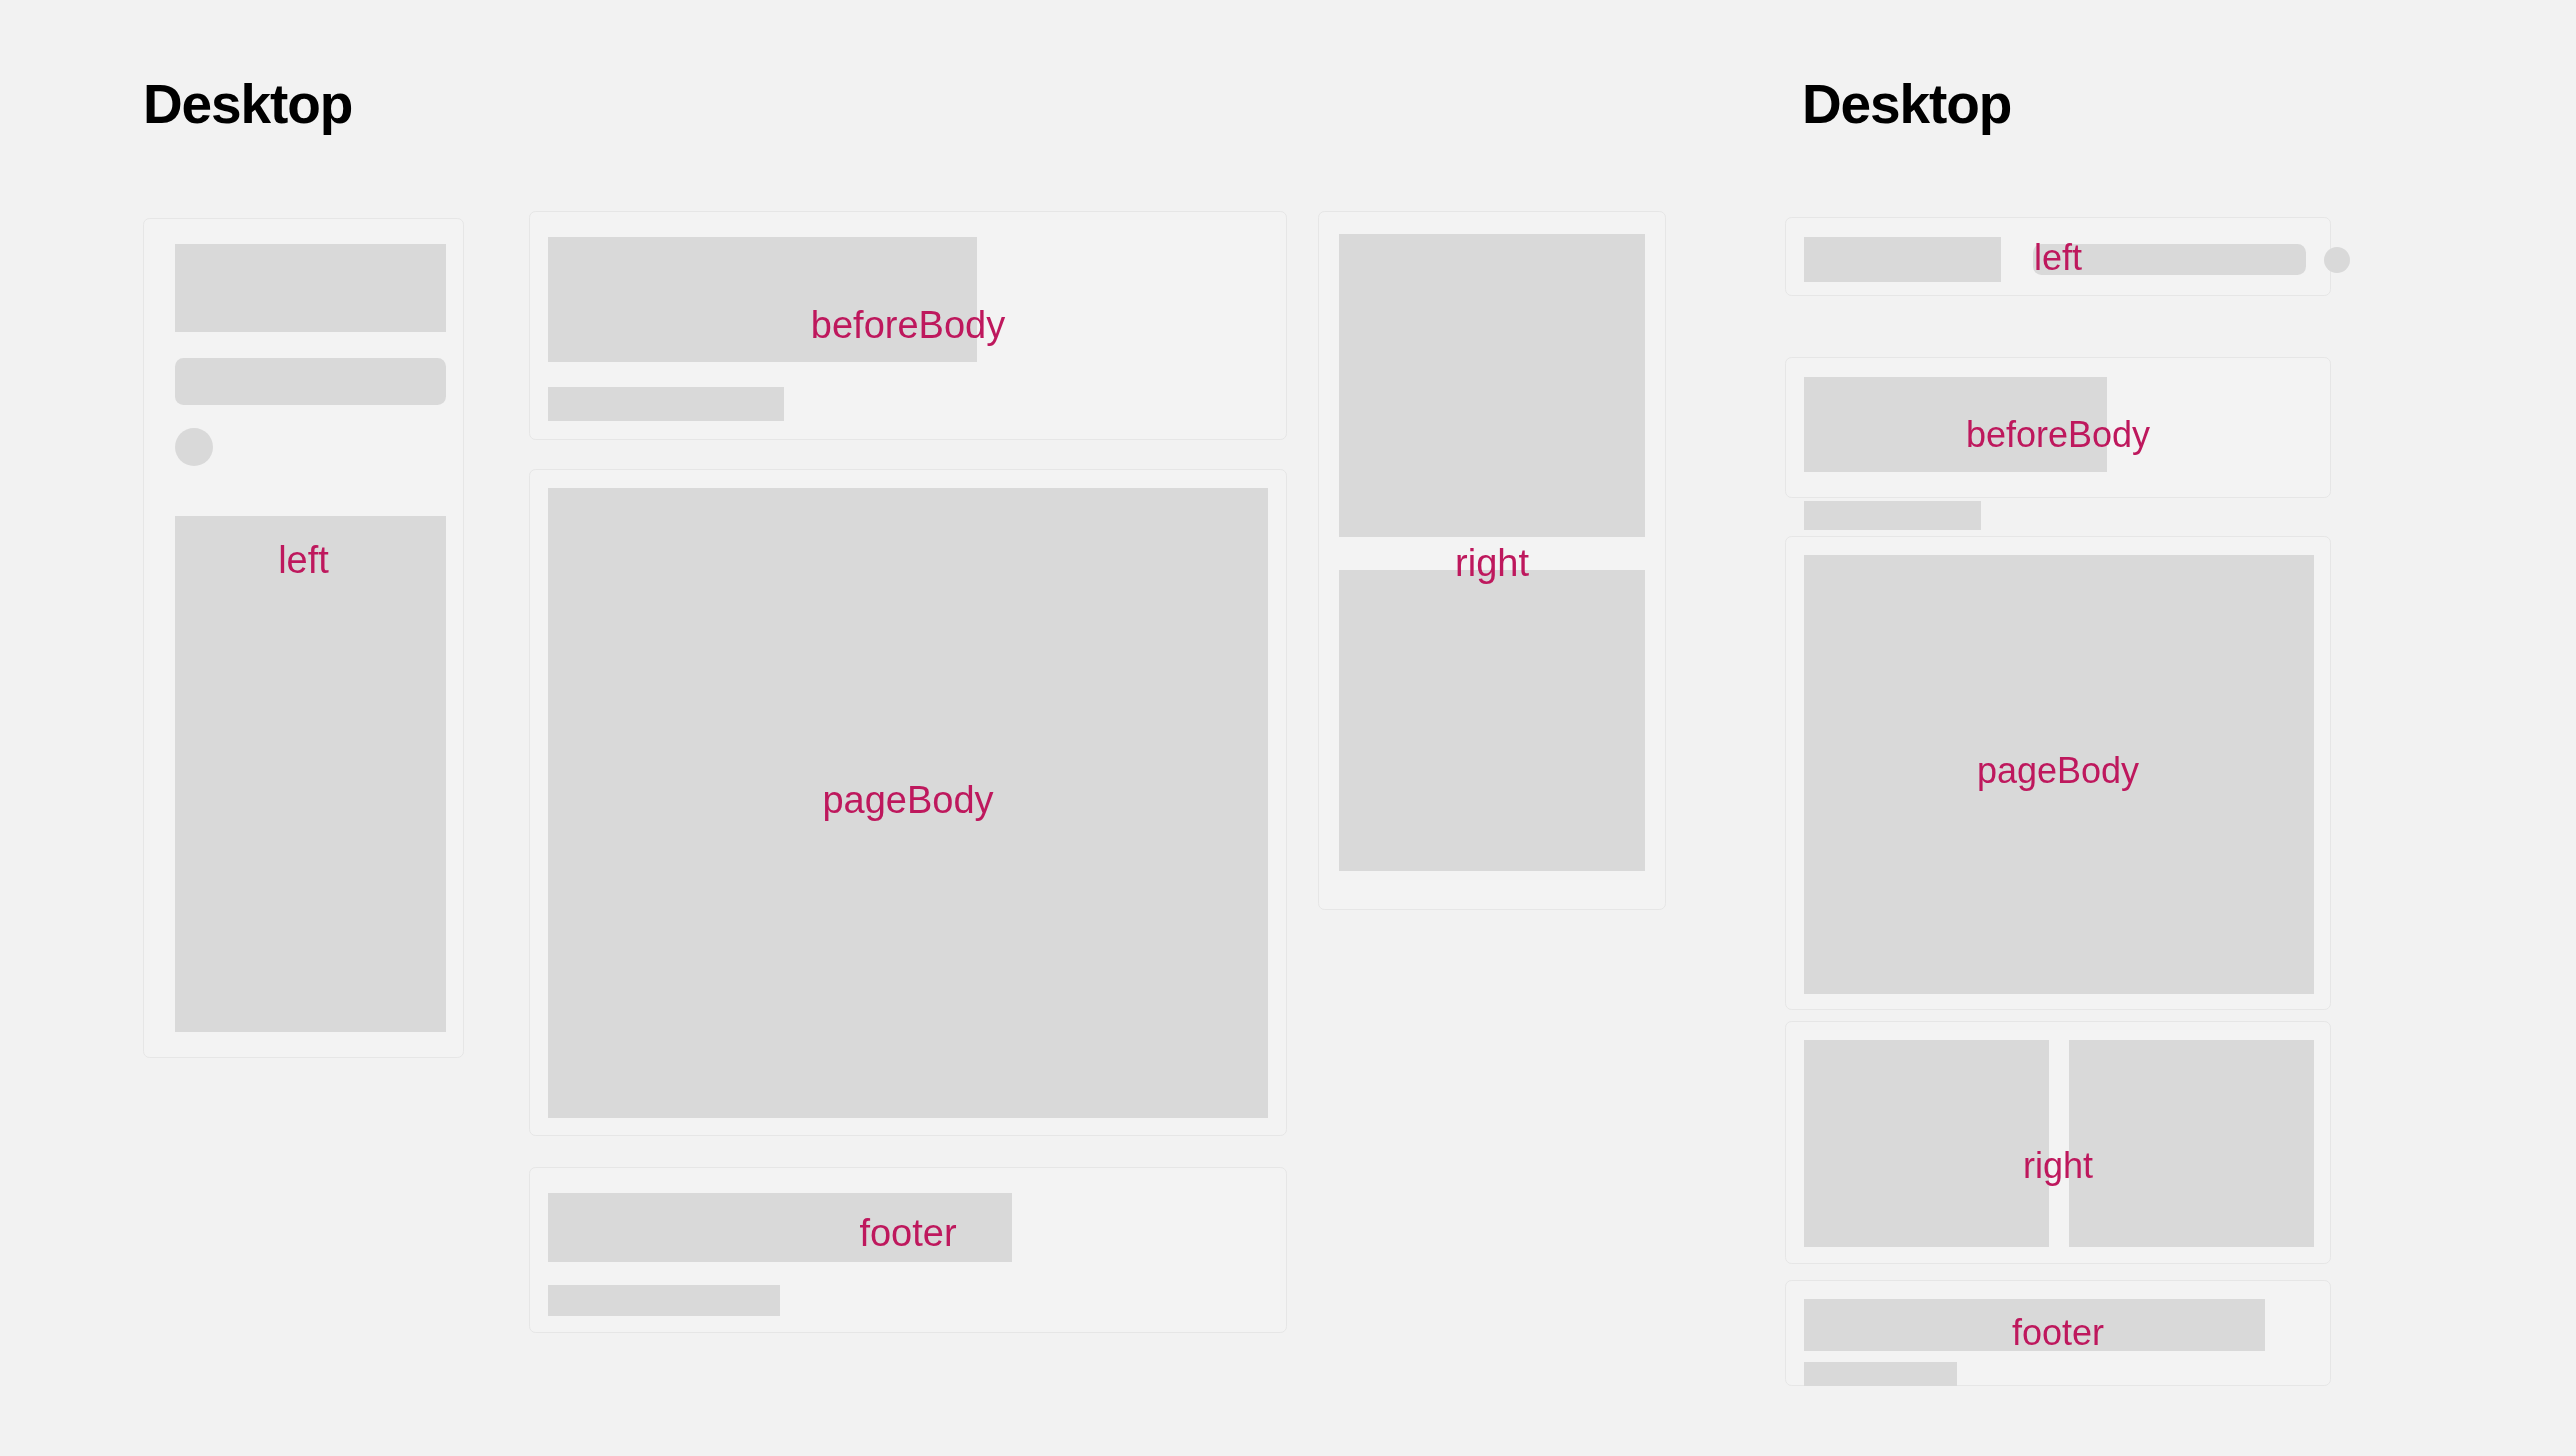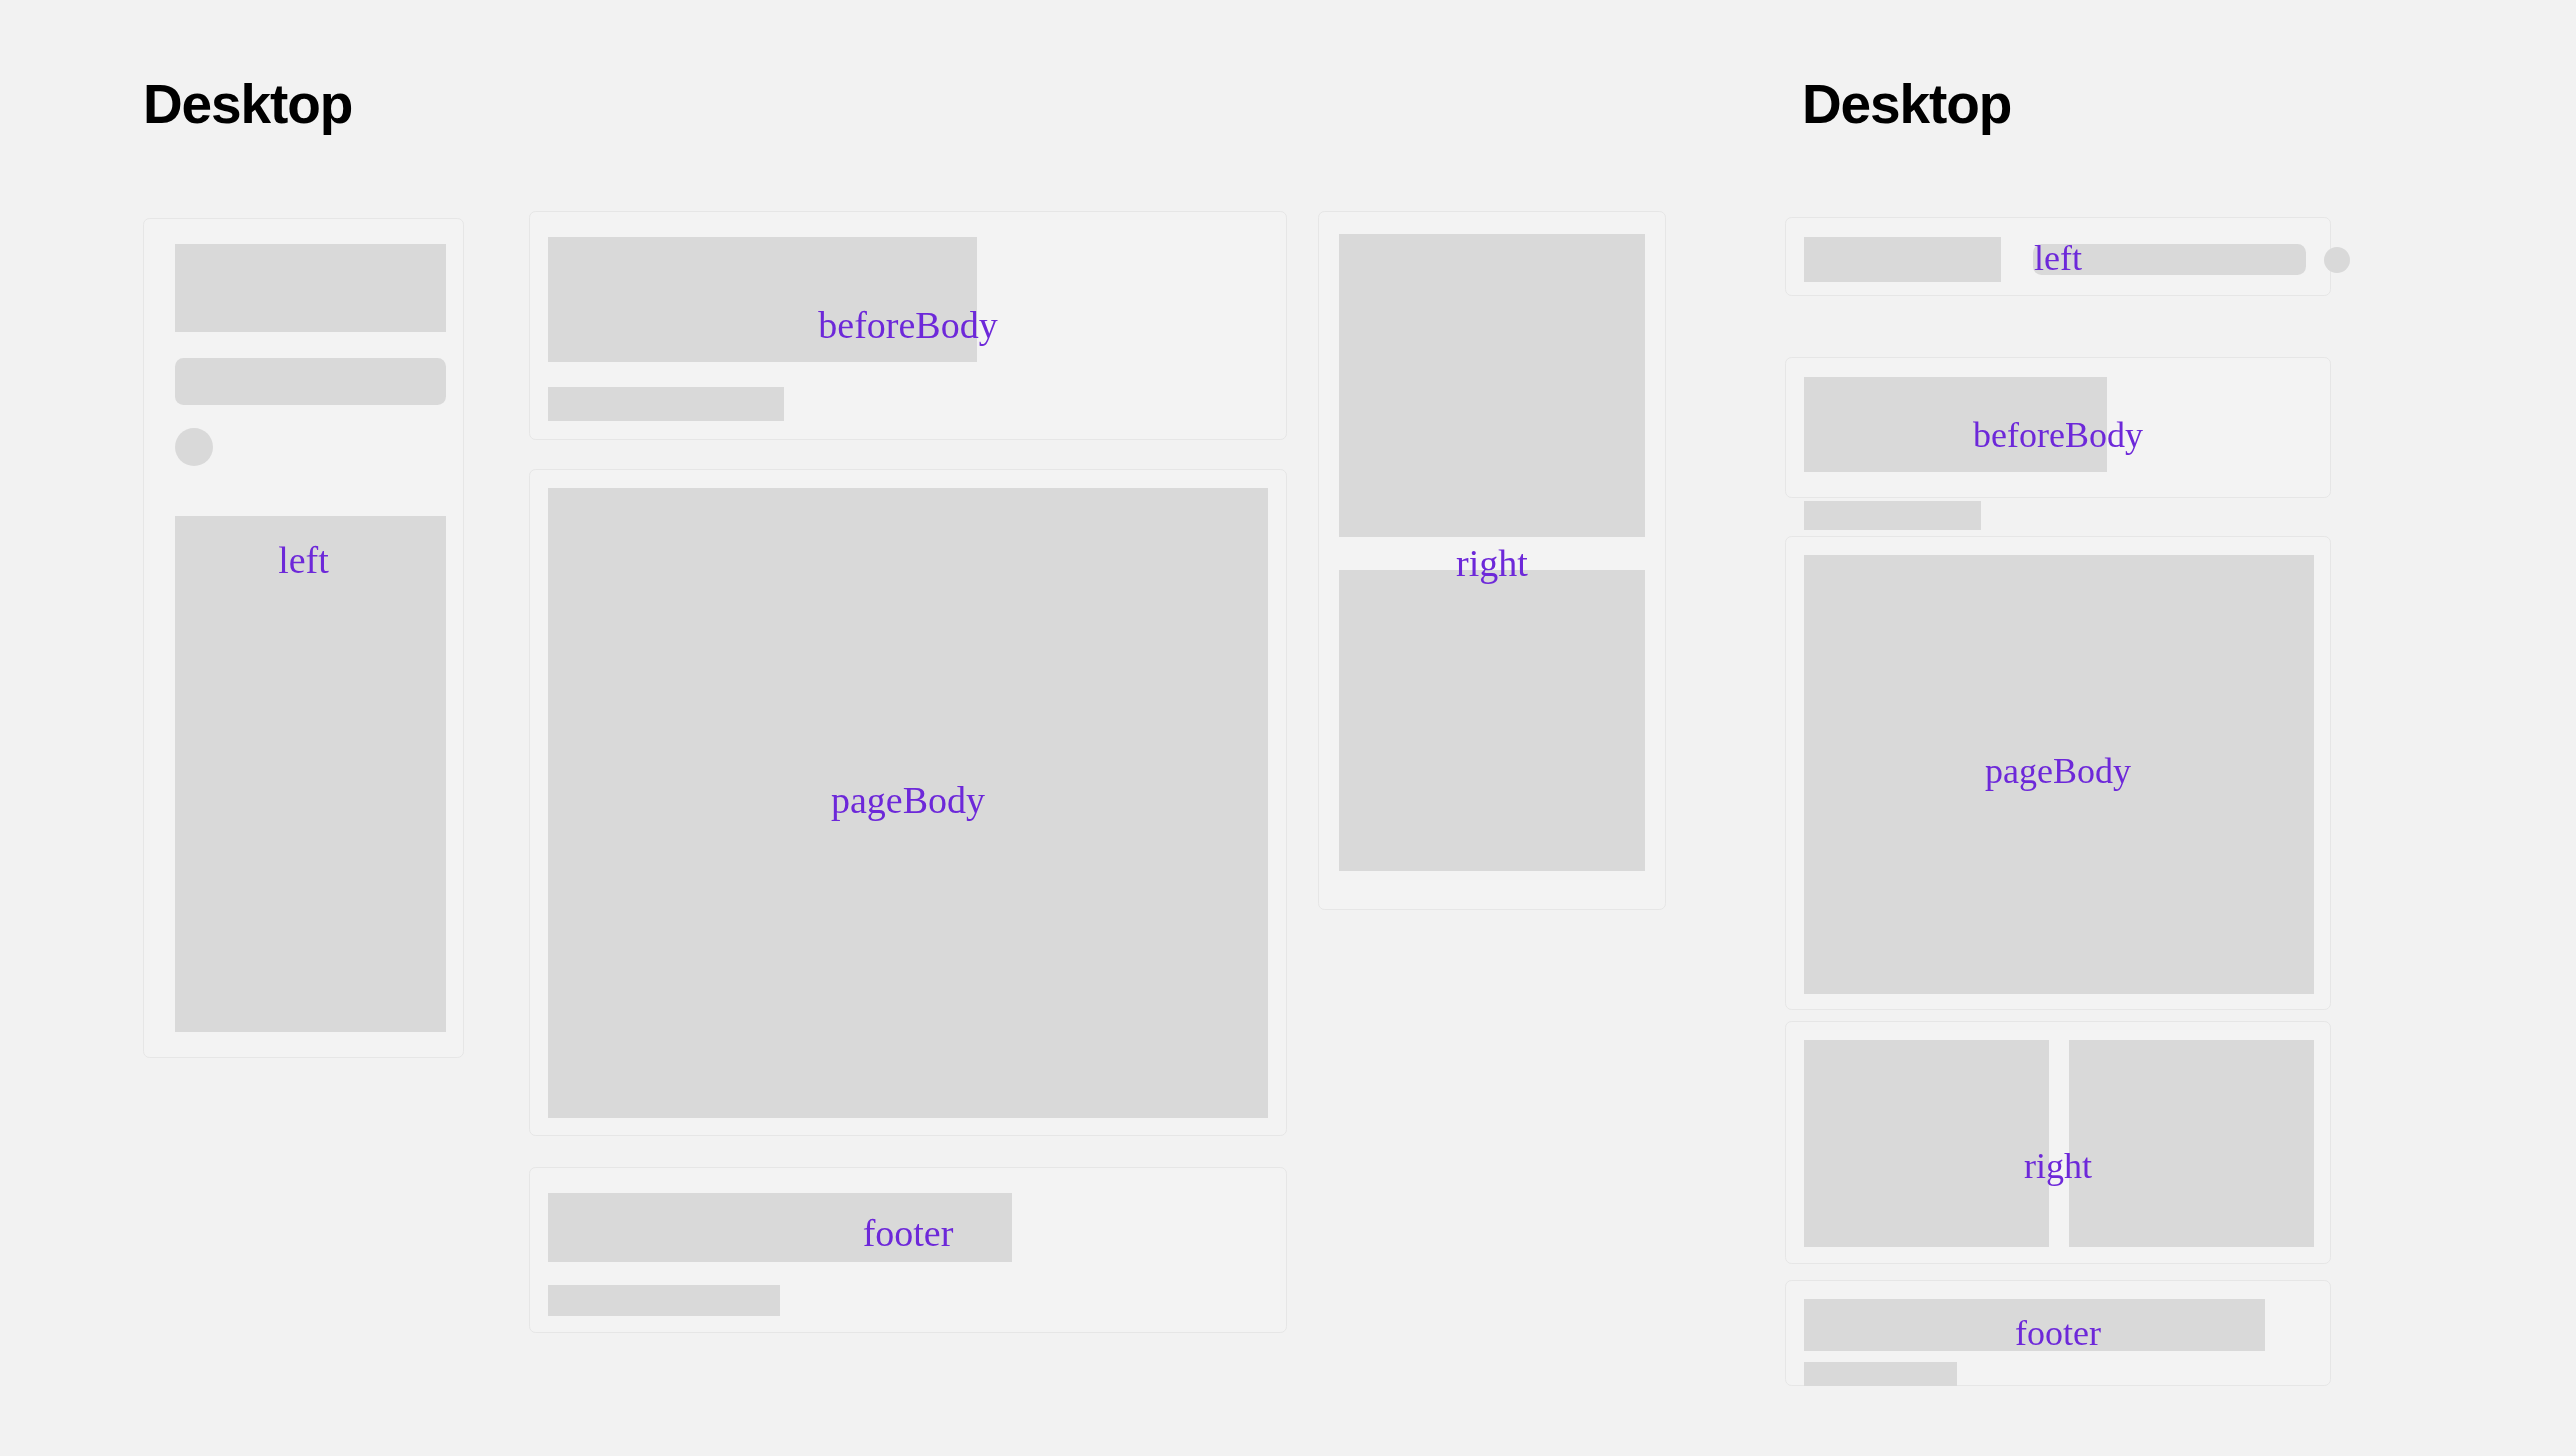--- a/index.html
+++ b/index.html
@@ -46,24 +46,24 @@
   .blk {
     position: absolute;
     background: #d9d9d9;
   }
   .blk.round   { border-radius: 8.5px; }
   .blk.circle  { border-radius: 50%; }
 
   
   .region-label {
     position: absolute;
-    font-family: Liberation Serif, serif;
+    font-family: Liberation Sans, sans-serif;
     font-size: 38px;
     line-height: 38px;
-    color: #6d28d9;
+    color: #be185d;
     white-space: nowrap;
     text-align: center;
     pointer-events: none;
     z-index: 5;
   }
   .region-label.sm { font-size: 36px; line-height: 36px; }
 
   
 
   

